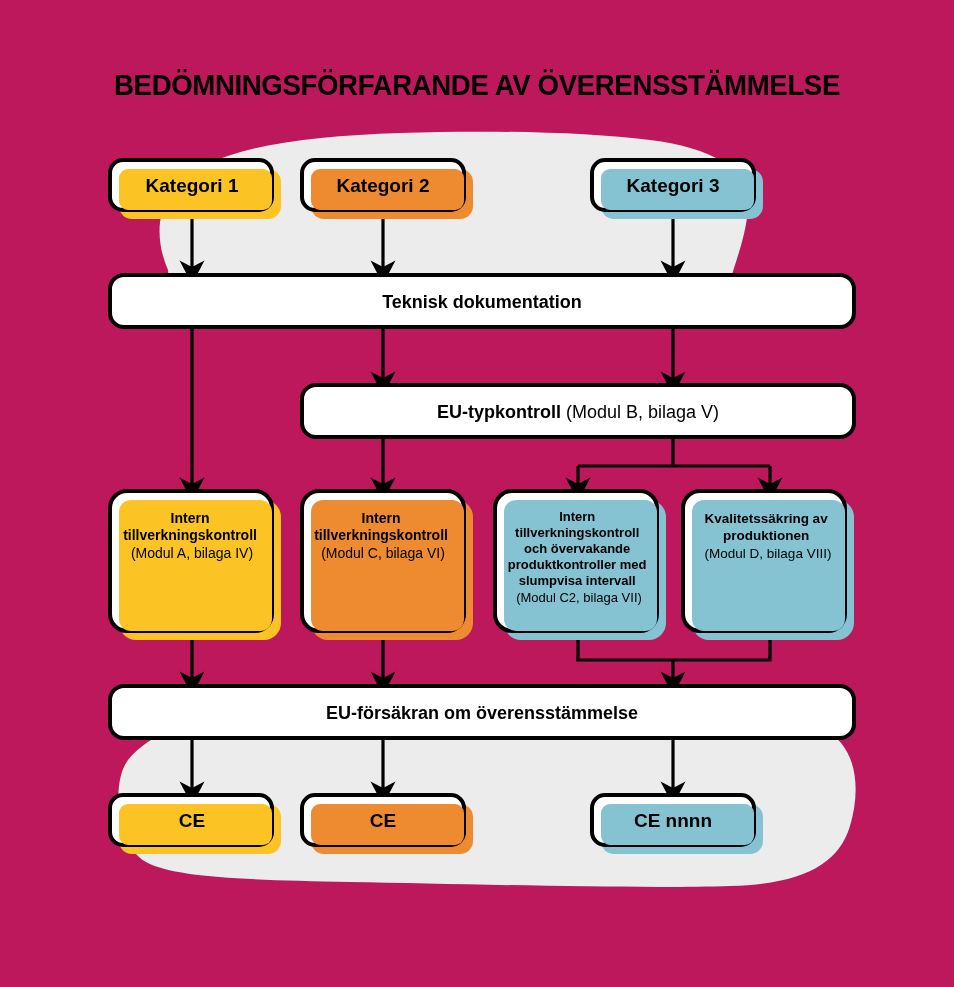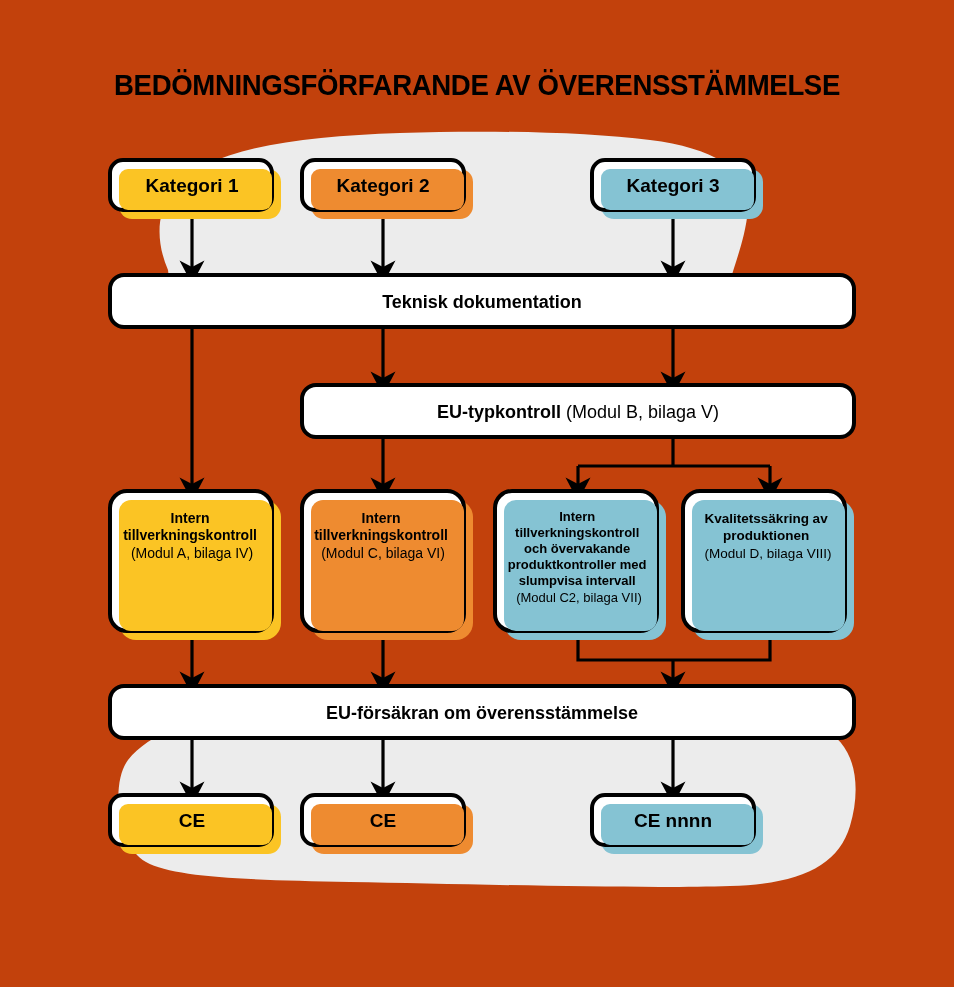--- a/index.html
+++ b/index.html
@@ -10,21 +10,21 @@
   body {
     width: 954px;
     height: 987px;
     font-family: "Liberation Sans", sans-serif;
     overflow: hidden;
   }
   #root {
     position: relative;
     width: 954px;
     height: 987px;
-    background: #c2410c;
+    background: #be185d;
   }
   .chart-title {
     position: absolute;
     left: 0;
     top: 68px;
     width: 954px;
     text-align: center;
     font-family: "Liberation Sans", sans-serif;
     font-weight: bold;
     font-size: 30px;

